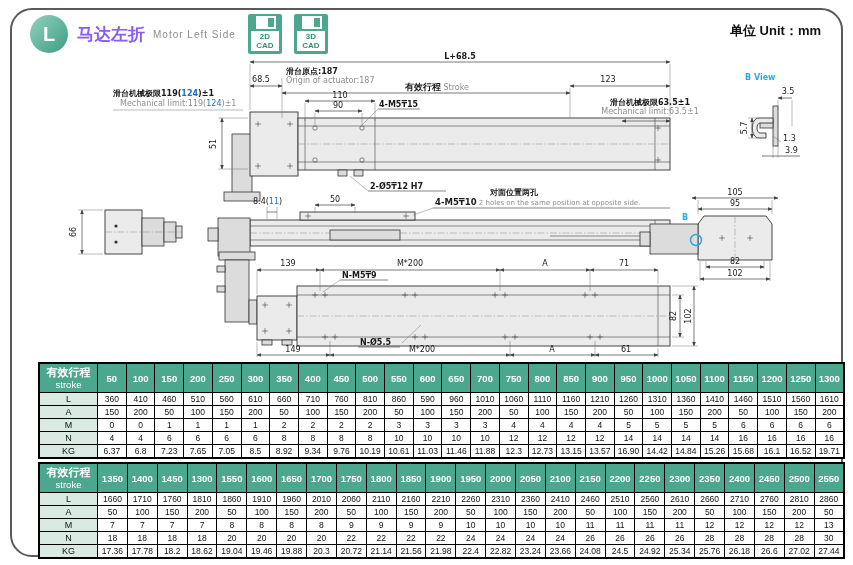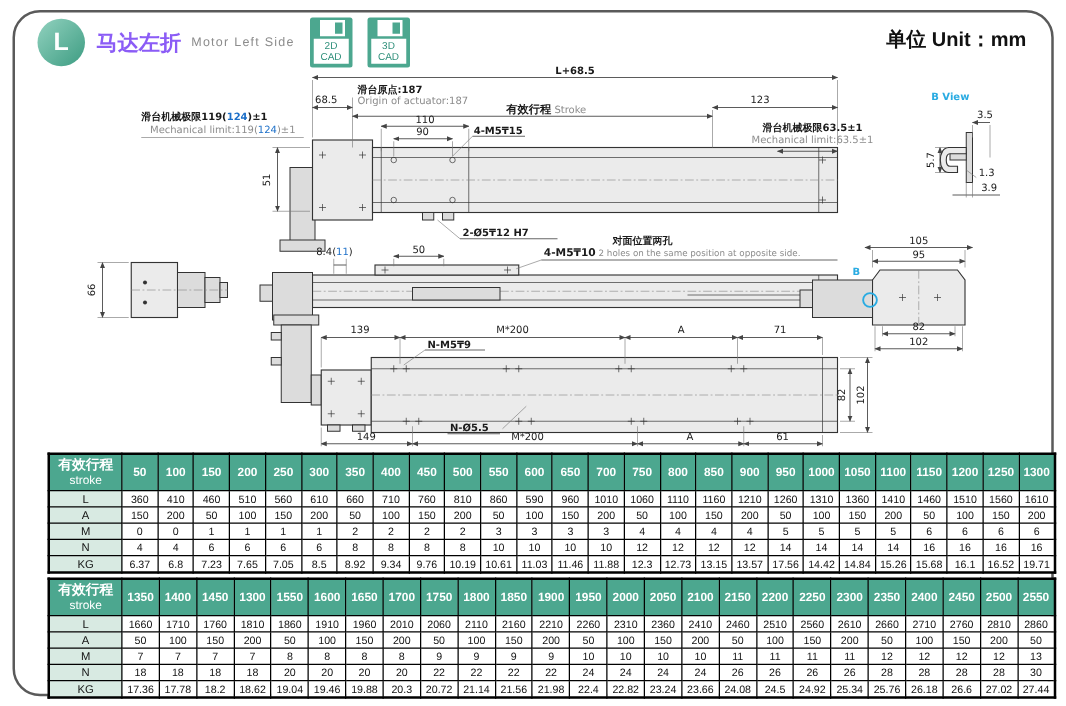--- a/index.html
+++ b/index.html
@@ -12,23 +12,23 @@
   .badge{width:38px;height:38px;border-radius:50%;
          background:linear-gradient(135deg,#92d2bf,#3d9c82);
          color:#fff;font-size:20px;font-weight:bold;text-align:center;line-height:38px;}
   .tzh{margin-left:9px;font-size:17px;font-weight:bold;color:#8b5cf6;}
   .ten{margin-left:8px;font-size:10px;color:#8c8c8c;letter-spacing:1px;}
   .cad{margin-left:12px;width:34px;height:40px;background:#4ca78f;border-radius:2px;
        position:relative;cursor:pointer;}
   .cad .shutter{position:absolute;top:2px;left:8px;width:20px;height:13px;background:#fff;}
   .cad .notch{position:absolute;top:2px;right:2px;width:6px;height:9px;background:#4ca78f;}
   .cad .lab{position:absolute;left:3px;right:3px;bottom:3px;height:19px;background:#fff;
-            color:#2e8f7a;font-size:8px;font-weight:normal;text-align:center;line-height:9px;
+            color:#2e8f7a;font-size:8px;font-weight:bold;text-align:center;line-height:9px;
             padding-top:1px;}
-  .unit{position:absolute;right:32px;top:22px;font-size:16px;color:#111;font-weight:bold;}
+  .unit{position:absolute;right:32px;top:22px;font-size:13px;color:#111;font-weight:bold;}
   
   svg{position:absolute;left:10px;top:48px;}
   svg text{font-family:"DejaVu Sans","Liberation Sans",sans-serif;font-size:8px;fill:#1a1a1a;}
   .b{font-weight:bold;}
   .gray{fill:#8c8c8c;}
   .blue{fill:#1c6fc8;}
   .cyan{fill:#29abe2;font-weight:bold;}
   .body{fill:#ebebeb;stroke:#333;stroke-width:0.9;}
   .body2{fill:#dcdcdc;stroke:#333;stroke-width:0.8;}
   .thin{stroke:#333;stroke-width:0.55;fill:none;}
@@ -488,21 +488,21 @@
             <td>9.76</td>
             <td>10.19</td>
             <td>10.61</td>
             <td>11.03</td>
             <td>11.46</td>
             <td>11.88</td>
             <td>12.3</td>
             <td>12.73</td>
             <td>13.15</td>
             <td>13.57</td>
-            <td>17.56</td>
+            <td>16.90</td>
             <td>14.42</td>
             <td>14.84</td>
             <td>15.26</td>
             <td>15.68</td>
             <td>16.1</td>
             <td>16.52</td>
             <td>19.71</td>
           </tr>
         </tbody>
       </table>

